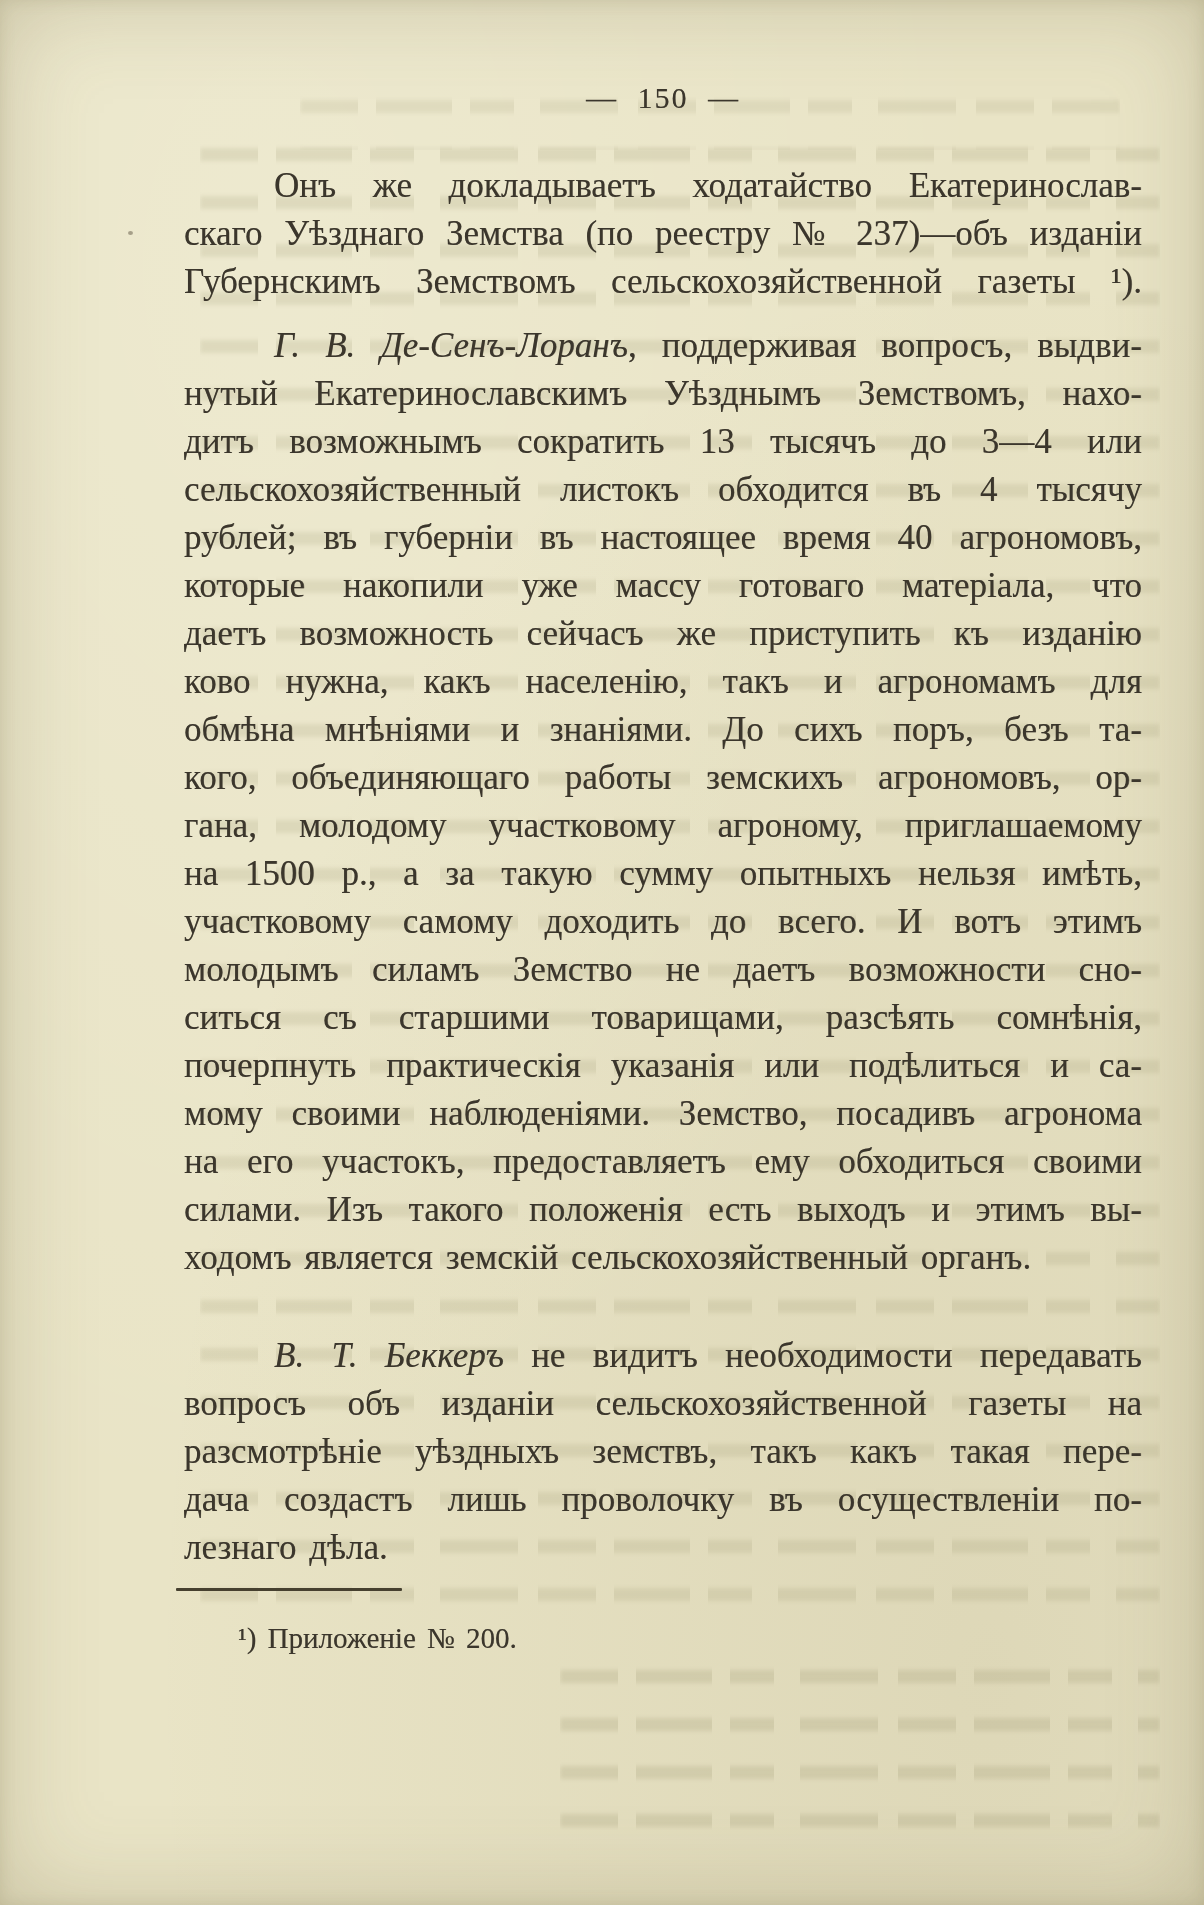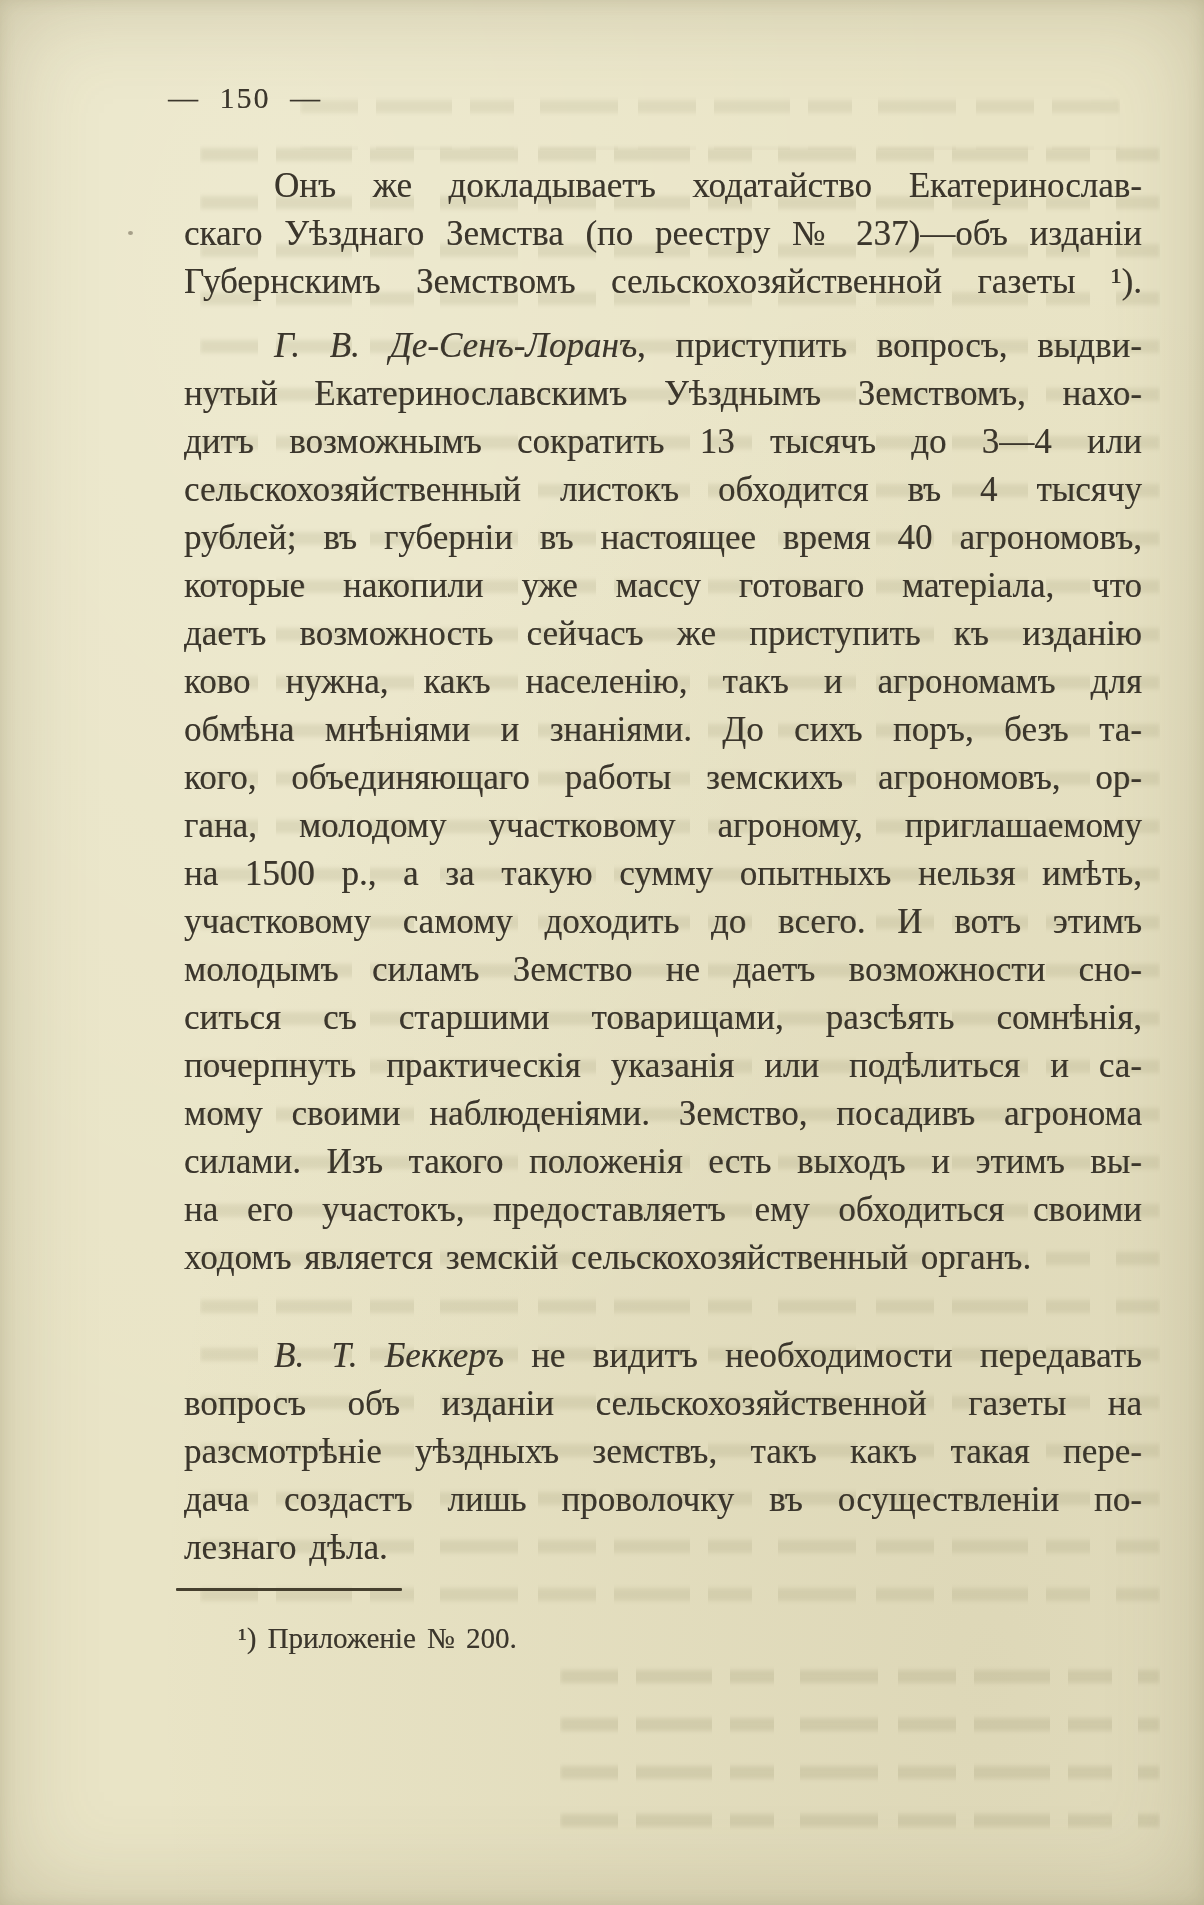--- a/index.html
+++ b/index.html
@@ -37,21 +37,21 @@
   }
   .st1{left:200px;top:118px;width:960px;height:1500px;opacity:.42;}
   .st2{left:560px;top:1640px;width:600px;height:190px;opacity:.5;}
   .st3{left:300px;top:70px;width:820px;height:80px;opacity:.35;}
   .speck{position:absolute;background:#6b6350;border-radius:50%;}
   .sp1{left:128px;top:231px;width:5px;height:4px;opacity:.55;}
   .sp2{left:1016px;top:1266px;width:4px;height:4px;opacity:.4;}
 
   .pageno{
     position:absolute;top:82px;left:168px;width:990px;
-    font-size:30px;line-height:32px;
+    text-align:center;font-size:30px;line-height:32px;
     letter-spacing:2px;word-spacing:10px;
     text-shadow:.3px .3px .4px rgba(59,54,44,.5);
   }
   .col{
     position:absolute;left:168px;top:146px;width:990px;
     font-size:35px;word-spacing:4px;
     text-shadow:.3px .3px .4px rgba(59,54,44,.5);
   }
   .para{margin:16px;padding:0;}
   .line{
@@ -88,39 +88,39 @@
 
   <div class="col">
 
     <div class="para">
       <div class="line indent">Онъ же докладываетъ ходатайство Екатеринослав-</div>
       <div class="line">скаго Уѣзднаго Земства (по реестру № 237)—объ изданіи</div>
       <div class="line">Губернскимъ Земствомъ сельскохозяйственной газеты ¹).</div>
     </div>
 
     <div class="para">
-      <div class="line indent"><span class="italic">Г. В. Де-Сенъ-Лоранъ</span><span>, приступить вопросъ, выдви-</span></div>
+      <div class="line indent"><span class="italic">Г. В. Де-Сенъ-Лоранъ</span><span>, поддерживая вопросъ, выдви-</span></div>
       <div class="line">нутый Екатеринославскимъ Уѣзднымъ Земствомъ, нахо-</div>
       <div class="line">дитъ возможнымъ сократить 13 тысячъ до 3—4 или</div>
       <div class="line">сельскохозяйственный листокъ обходится въ 4 тысячу</div>
       <div class="line">рублей; въ губерніи въ настоящее время 40 агрономовъ,</div>
       <div class="line">которые накопили уже массу готоваго матеріала, что</div>
       <div class="line">даетъ возможность сейчасъ же приступить къ изданію</div>
       <div class="line">ково нужна, какъ населенію, такъ и агрономамъ для</div>
       <div class="line">обмѣна мнѣніями и знаніями. До сихъ поръ, безъ та-</div>
       <div class="line">кого, объединяющаго работы земскихъ агрономовъ, ор-</div>
       <div class="line">гана, молодому участковому агроному, приглашаемому</div>
       <div class="line">на 1500 р., а за такую сумму опытныхъ нельзя имѣть,</div>
       <div class="line">участковому самому доходить до всего. И вотъ этимъ</div>
       <div class="line">молодымъ силамъ Земство не даетъ возможности сно-</div>
       <div class="line">ситься съ старшими товарищами, разсѣять сомнѣнія,</div>
       <div class="line">почерпнуть практическія указанія или подѣлиться и са-</div>
       <div class="line">мому своими наблюденіями. Земство, посадивъ агронома</div>
+      <div class="line">на его участокъ, предоставляетъ ему обходиться своими</div>
       <div class="line">силами. Изъ такого положенія есть выходъ и этимъ вы-</div>
-      <div class="line">на его участокъ, предоставляетъ ему обходиться своими</div>
       <div class="line short">ходомъ является земскій сельскохозяйственный органъ.</div>
     </div>
 
     <div class="para p3">
       <div class="line indent"><span class="italic">В. Т. Беккеръ</span><span> не видитъ необходимости передавать</span></div>
       <div class="line">вопросъ объ изданіи сельскохозяйственной газеты на</div>
       <div class="line">разсмотрѣніе уѣздныхъ земствъ, такъ какъ такая пере-</div>
       <div class="line">дача создастъ лишь проволочку въ осуществленіи по-</div>
       <div class="line short">лезнаго дѣла.</div>
     </div>

